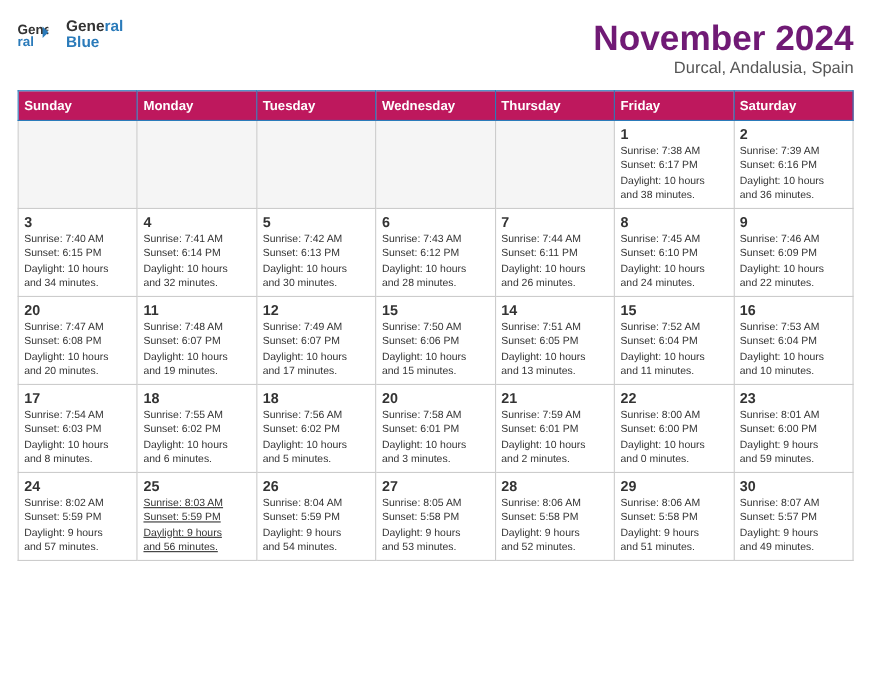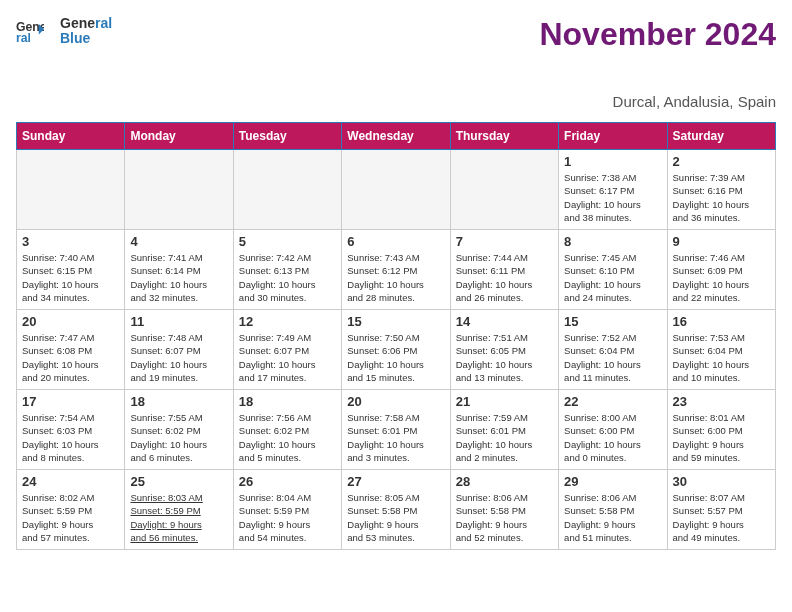--- a/index.html
+++ b/index.html
@@ -36,21 +36,20 @@
       text-align: right;
     }
     .month-title {
       font-size: 32px;
       font-weight: bold;
       color: #701a75;
     }
     .subtitle {
       font-size: 15px;
       color: #555;
-      margin-top: 40px;
     }
     table {
       width: 100%;
       border-collapse: collapse;
       table-layout: fixed;
     }
     th {
       background-color: #be185d;
       color: #fff;
       font-size: 12px;

